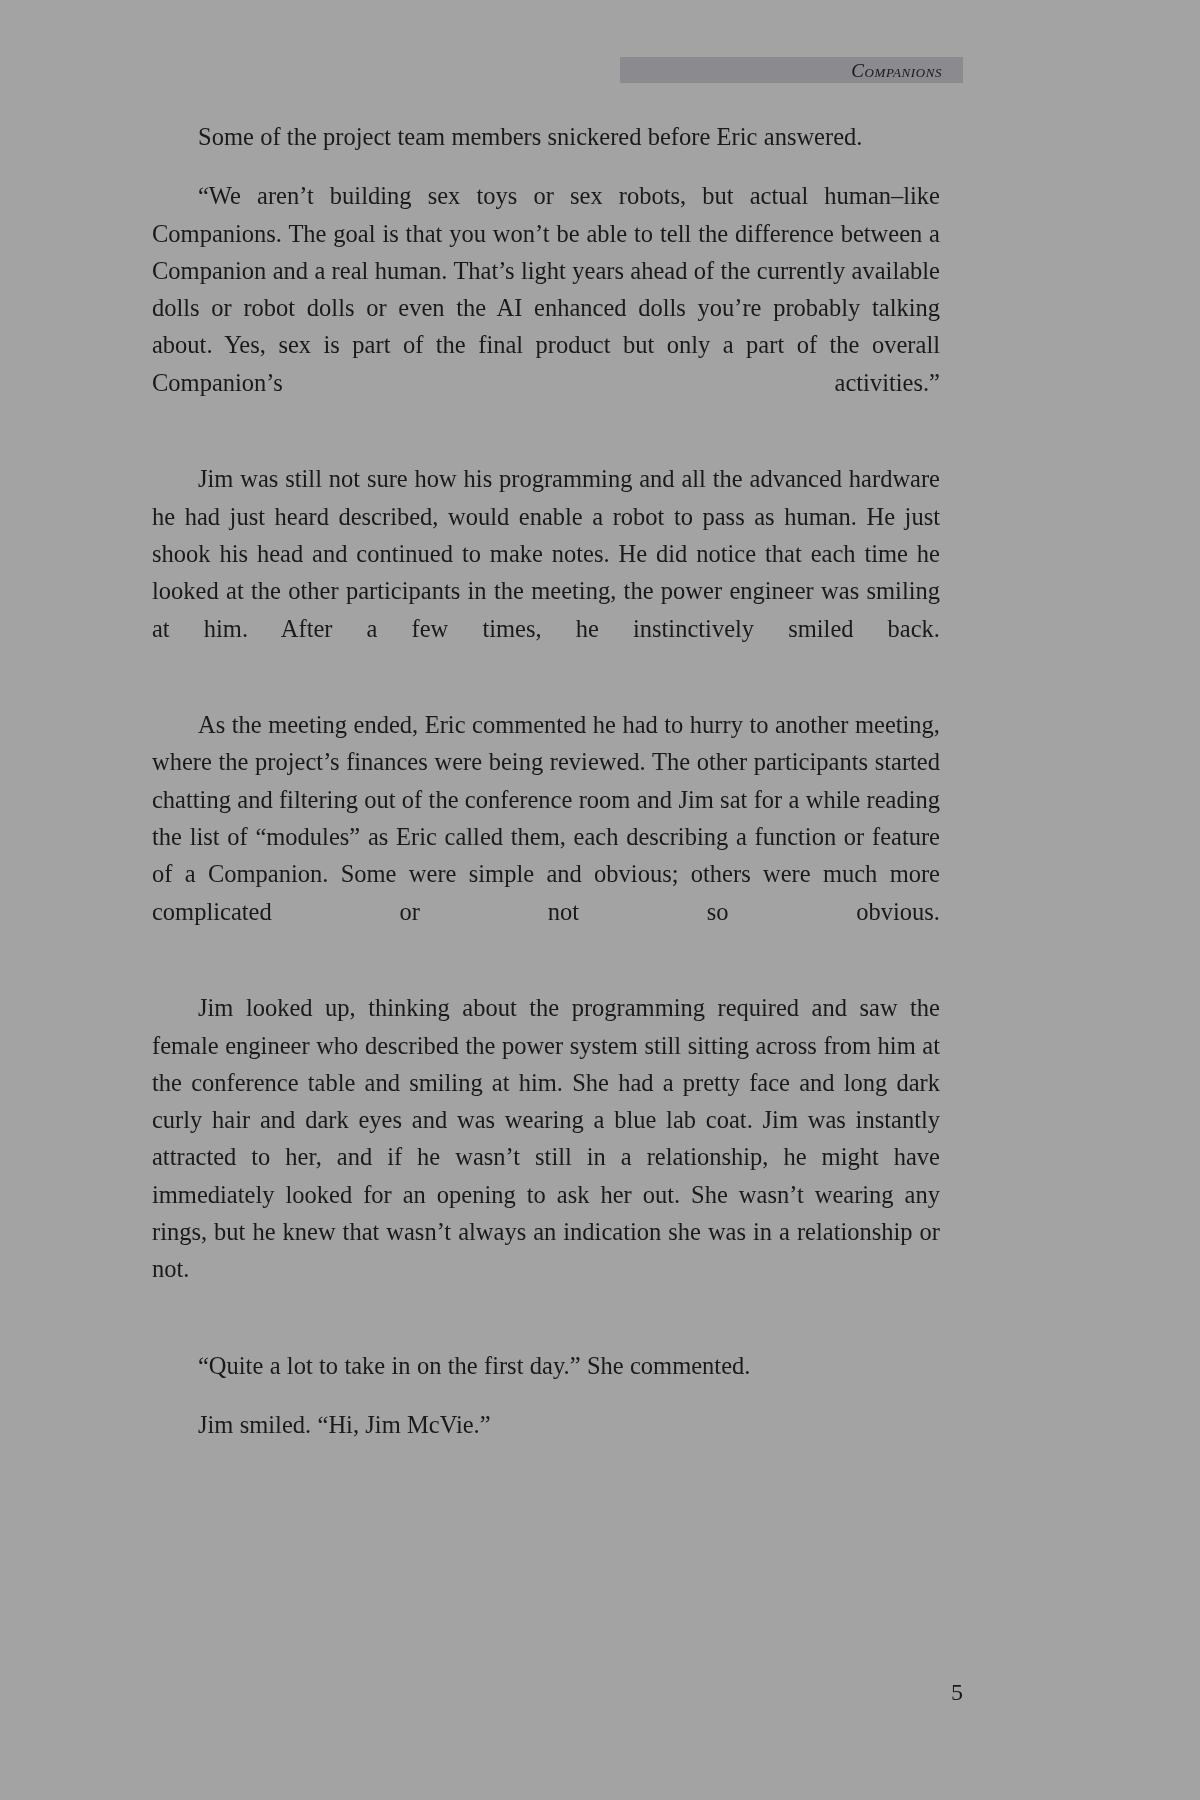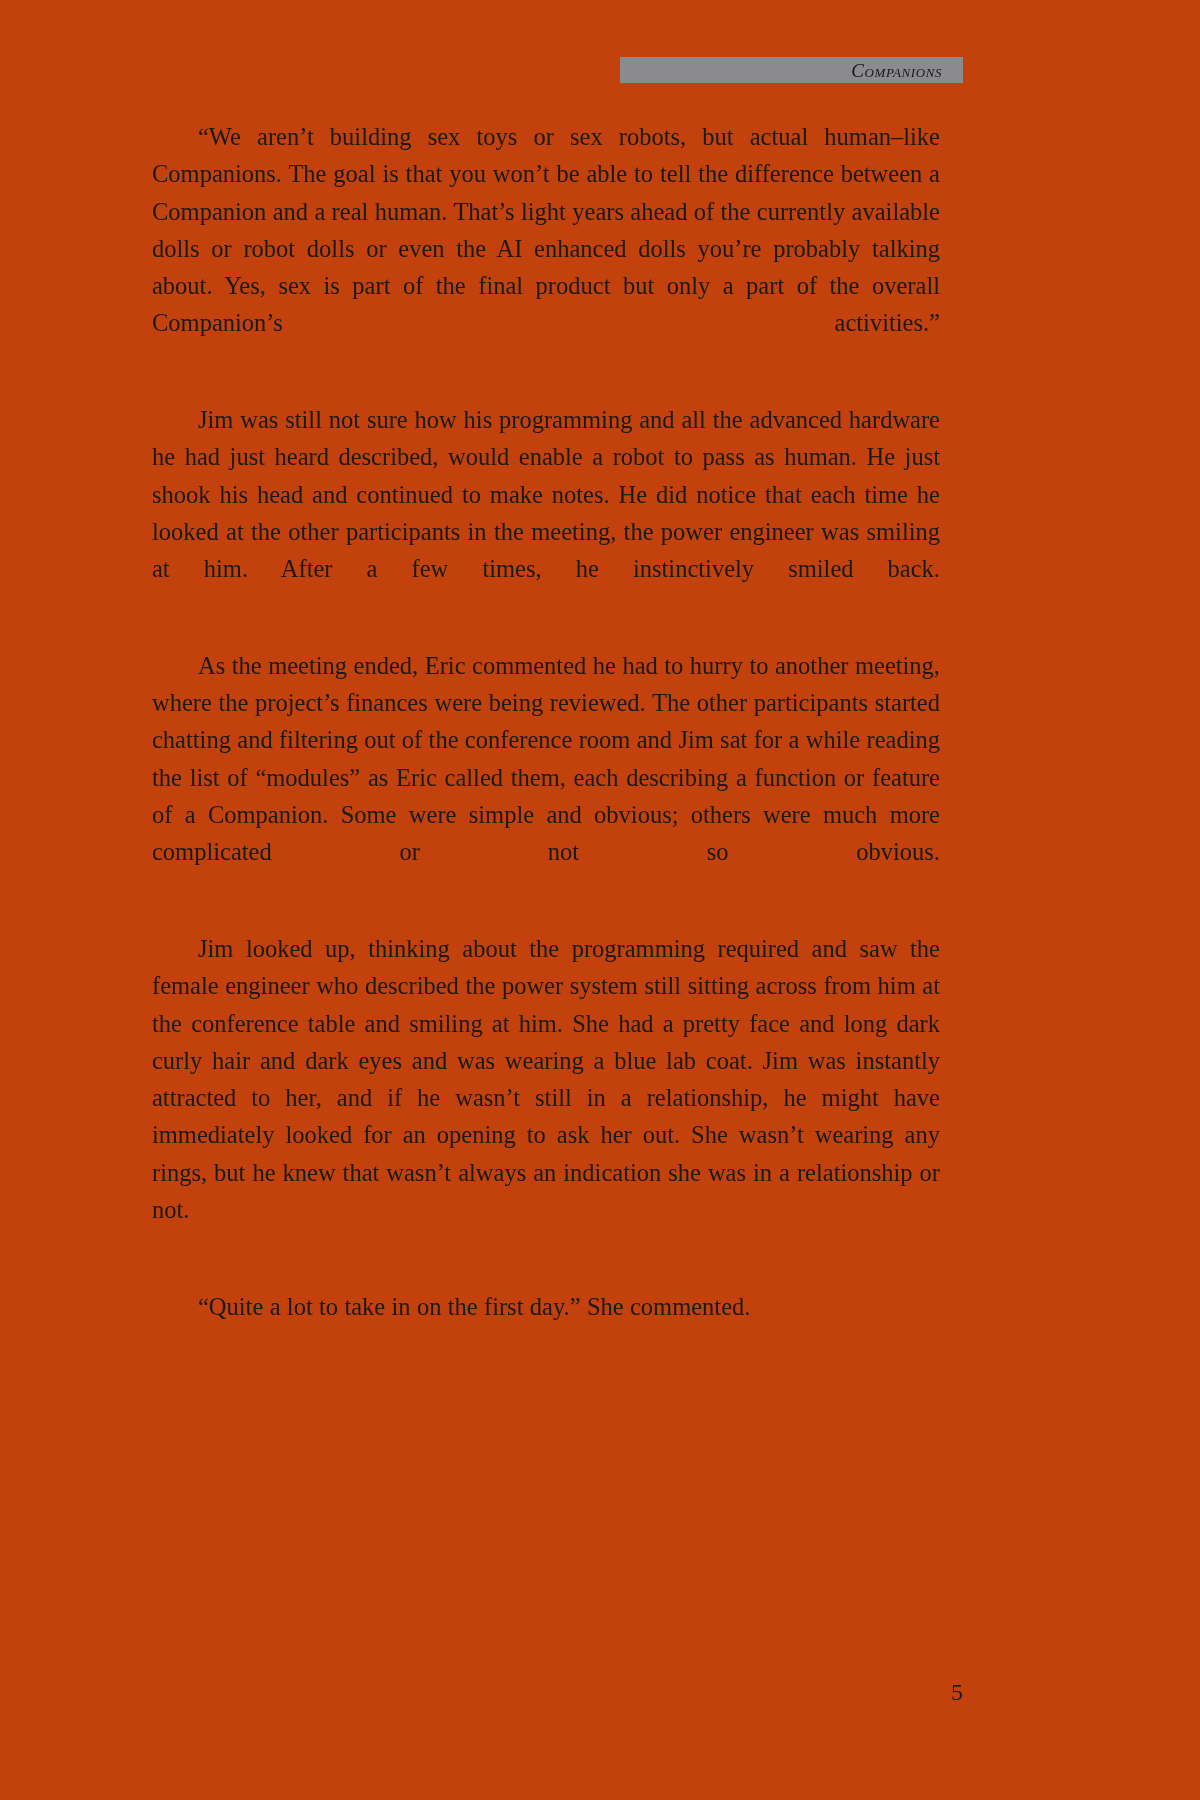--- a/index.html
+++ b/index.html
@@ -12,21 +12,21 @@
     height: 1800px;
     position: relative;
     font-family: "Liberation Serif", "DejaVu Serif", serif;
     color: #1a1a1a;
     overflow: hidden;
   }
 
   .page {
     position: absolute;
     inset: 0;
-    background: #c2410c;
+    background: #a3a3a3;
   }
 
   
   .running-head {
     position: absolute;
     top: 57px;
     left: 620px;
     width: 343px;
     height: 26px;
     background: #8b8b8f;
@@ -97,22 +97,24 @@
 </head>
 <body>
 
 <div class="page">
 
   <div class="running-head">
     <span class="running-head-title">Companions</span>
   </div>
 
   <div class="text-block">
+    <p class="para short">Some of the project team members snickered before Eric answered.</p>
     <p class="para">“We aren’t building sex toys or sex robots, but actual human–like Companions. The goal is that you won’t be able to tell the difference between a Companion and a real human. That’s light years ahead of the currently available dolls or robot dolls or even the AI enhanced dolls you’re probably talking about. Yes, sex is part of the final product but only a part of the overall Companion’s activities.”</p>
     <p class="para">Jim was still not sure how his programming and all the advanced hardware he had just heard described, would enable a robot to pass as human. He just shook his head and continued to make notes. He did notice that each time he looked at the other participants in the meeting, the power engineer was smiling at him. After a few times, he instinctively smiled back.</p>
     <p class="para">As the meeting ended, Eric commented he had to hurry to another meeting, where the project’s finances were being reviewed. The other participants started chatting and filtering out of the conference room and Jim sat for a while reading the list of “modules” as Eric called them, each describing a function or feature of a Companion. Some were simple and obvious; others were much more complicated or not so obvious.</p>
     <p class="para">Jim looked up, thinking about the programming required and saw the female engineer who described the power system still sitting across from him at the conference table and smiling at him. She had a pretty face and long dark curly hair and dark eyes and was wearing a blue lab coat. Jim was instantly attracted to her, and if he wasn’t still in a relationship, he might have immediately looked for an opening to ask her out. She wasn’t wearing any rings, but he knew that wasn’t always an indication she was in a relationship or not.</p>
     <p class="para short">“Quite a lot to take in on the first day.” She commented.</p>
+    <p class="para short">Jim smiled. “Hi, Jim McVie.”</p>
   </div>
 
   <div class="folio">5</div>
 
 </div>
 
 </body></html>

